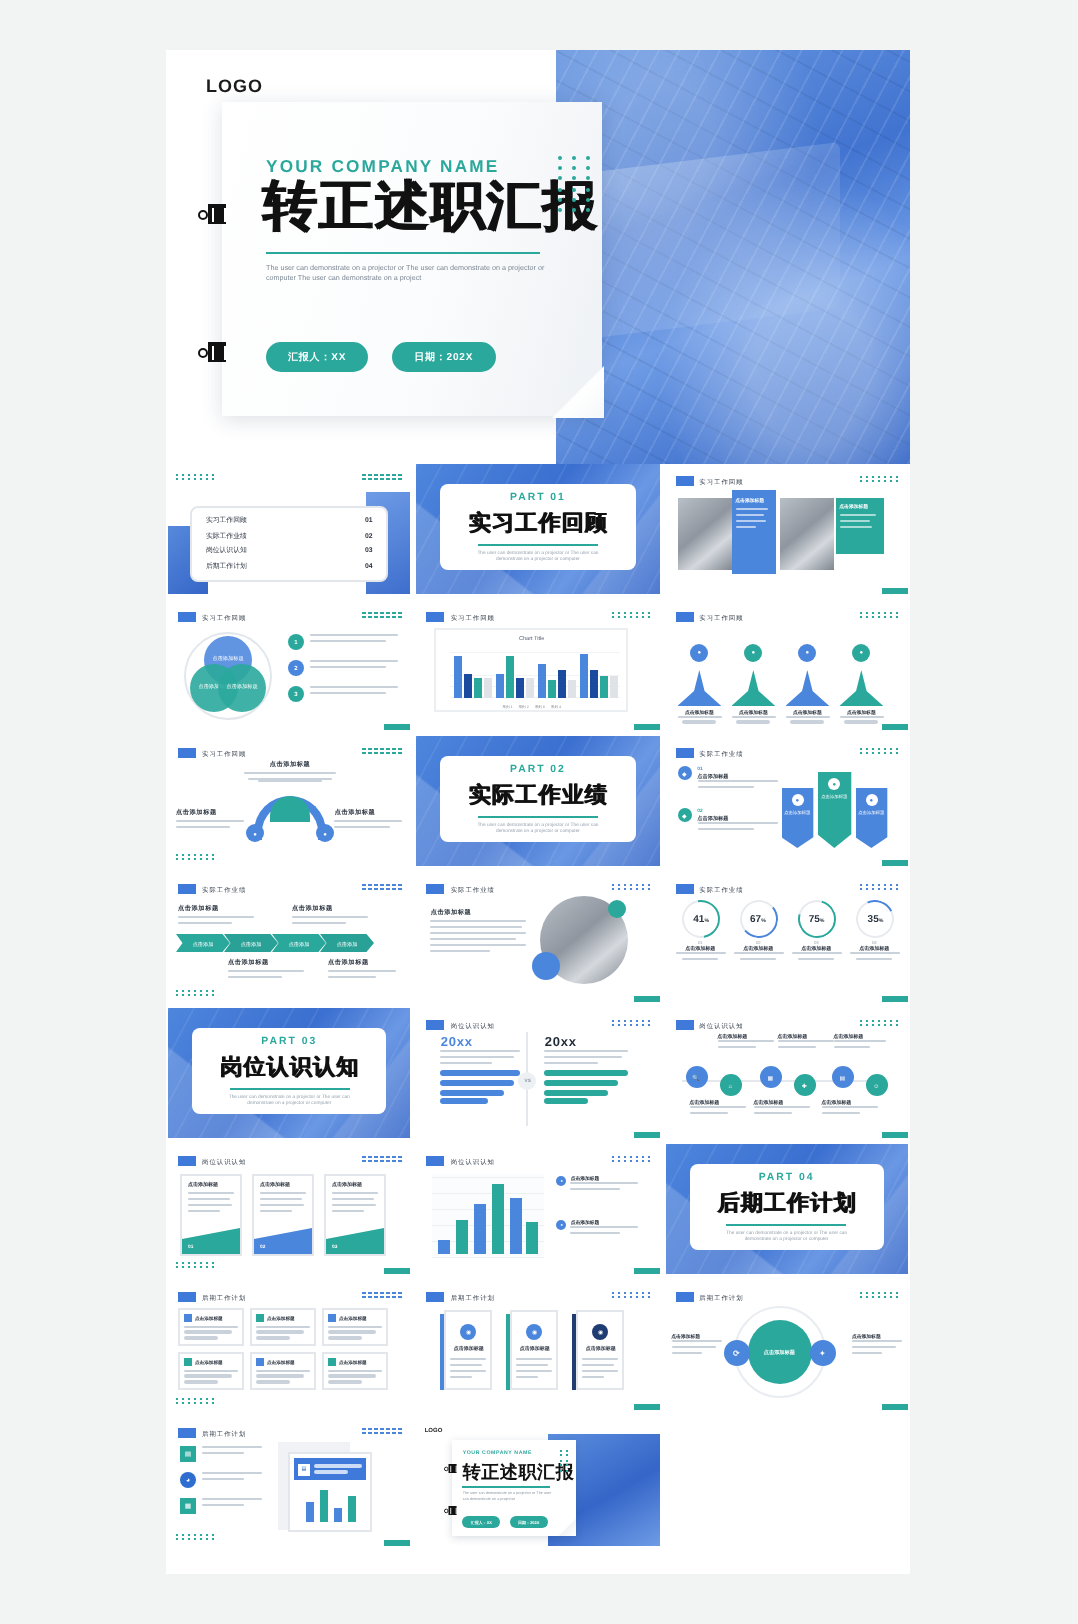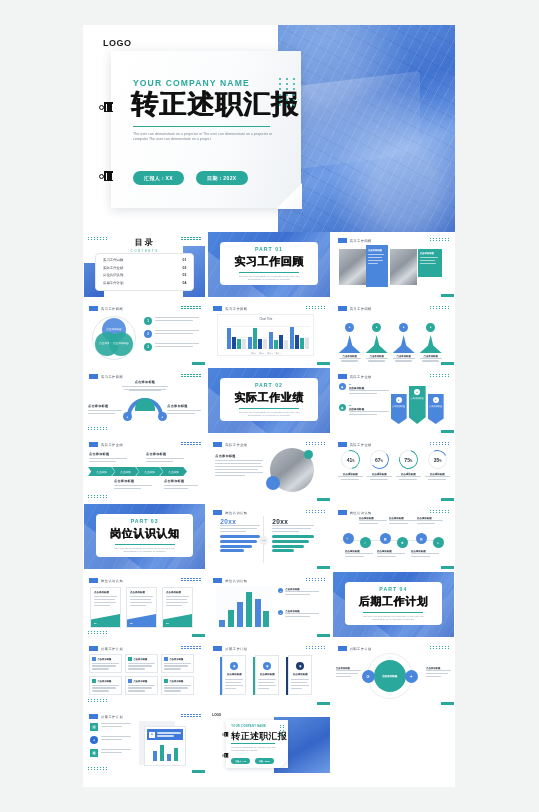--- a/index.html
+++ b/index.html
@@ -202,24 +202,20 @@
             <i></i>
             <i></i>
             <i></i>
             <i></i>
             <i></i>
             <i></i>
             <i></i>
             <i></i>
             <i></i>
           </div>
-        <div style="position:absolute;left:0;top:0;width:100%;text-align:center;padding-top:5px;">
-          <div style="font-size:8px;font-weight:bold;color:#111;letter-spacing:2px;font-family:'DejaVu Sans',sans-serif;">目录</div>
-          <div style="font-size:2.8px;color:#2ba89c;letter-spacing:1.6px;margin-top:1px;">CONTENTS</div>
-        </div>
         <div style="position:absolute;left:-8px;bottom:0;width:28px;height:34px;background:linear-gradient(140deg,#5b8ede,#3566c8);"></div>
         <div style="position:absolute;right:-14px;top:14px;width:36px;height:54px;background:linear-gradient(150deg,#6f9ce6,#3566c8);"></div>
         <div style="position:absolute;left:11px;top:21px;width:calc(100% - 22px);height:38px;background:#fff;border:.6px solid #e3e7ec;border-radius:4px;padding:4px 7px;z-index:2;">
           <div style="display:flex;justify-content:space-between;margin-bottom:3.6px;">
             <span style="font-size:3.4px;color:#2b3440;">实习工作回顾</span>
             <span style="font-size:3.4px;font-weight:bold;color:#2b3440;">01</span>
           </div>
           <div style="display:flex;justify-content:space-between;margin-bottom:3.6px;">
             <span style="font-size:3.4px;color:#2b3440;">实际工作业绩</span>
             <span style="font-size:3.4px;font-weight:bold;color:#2b3440;">02</span>

